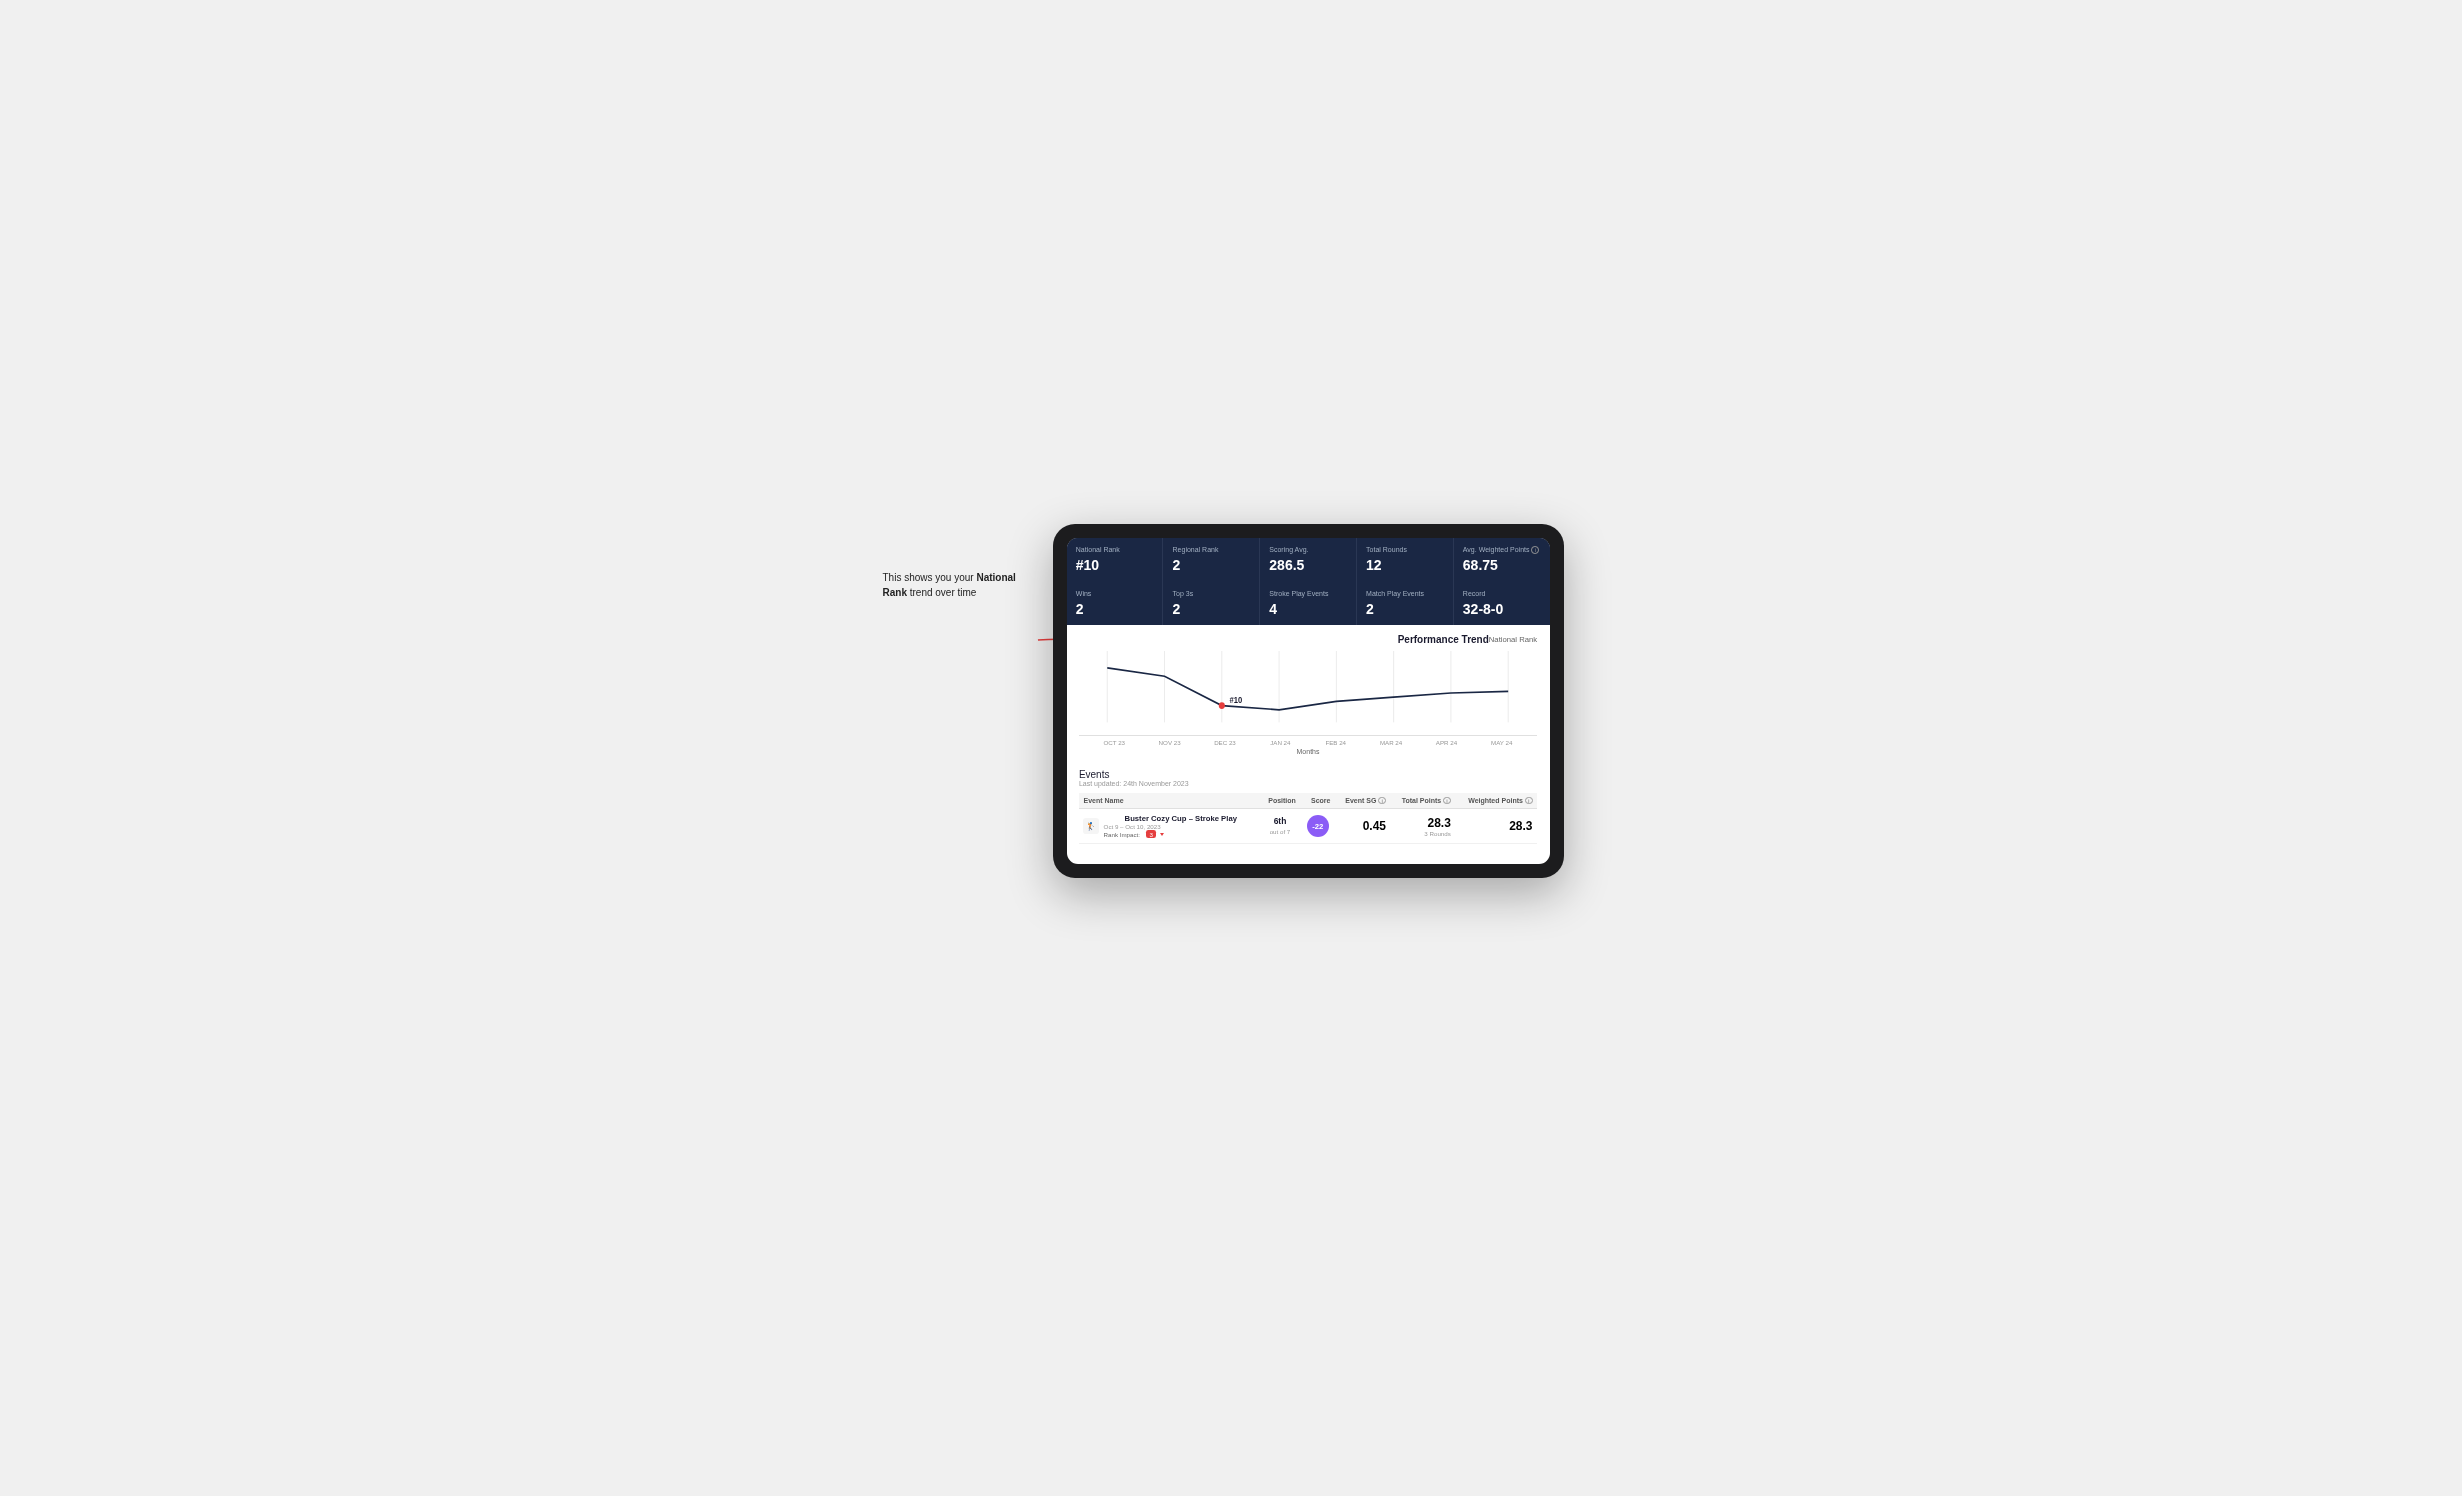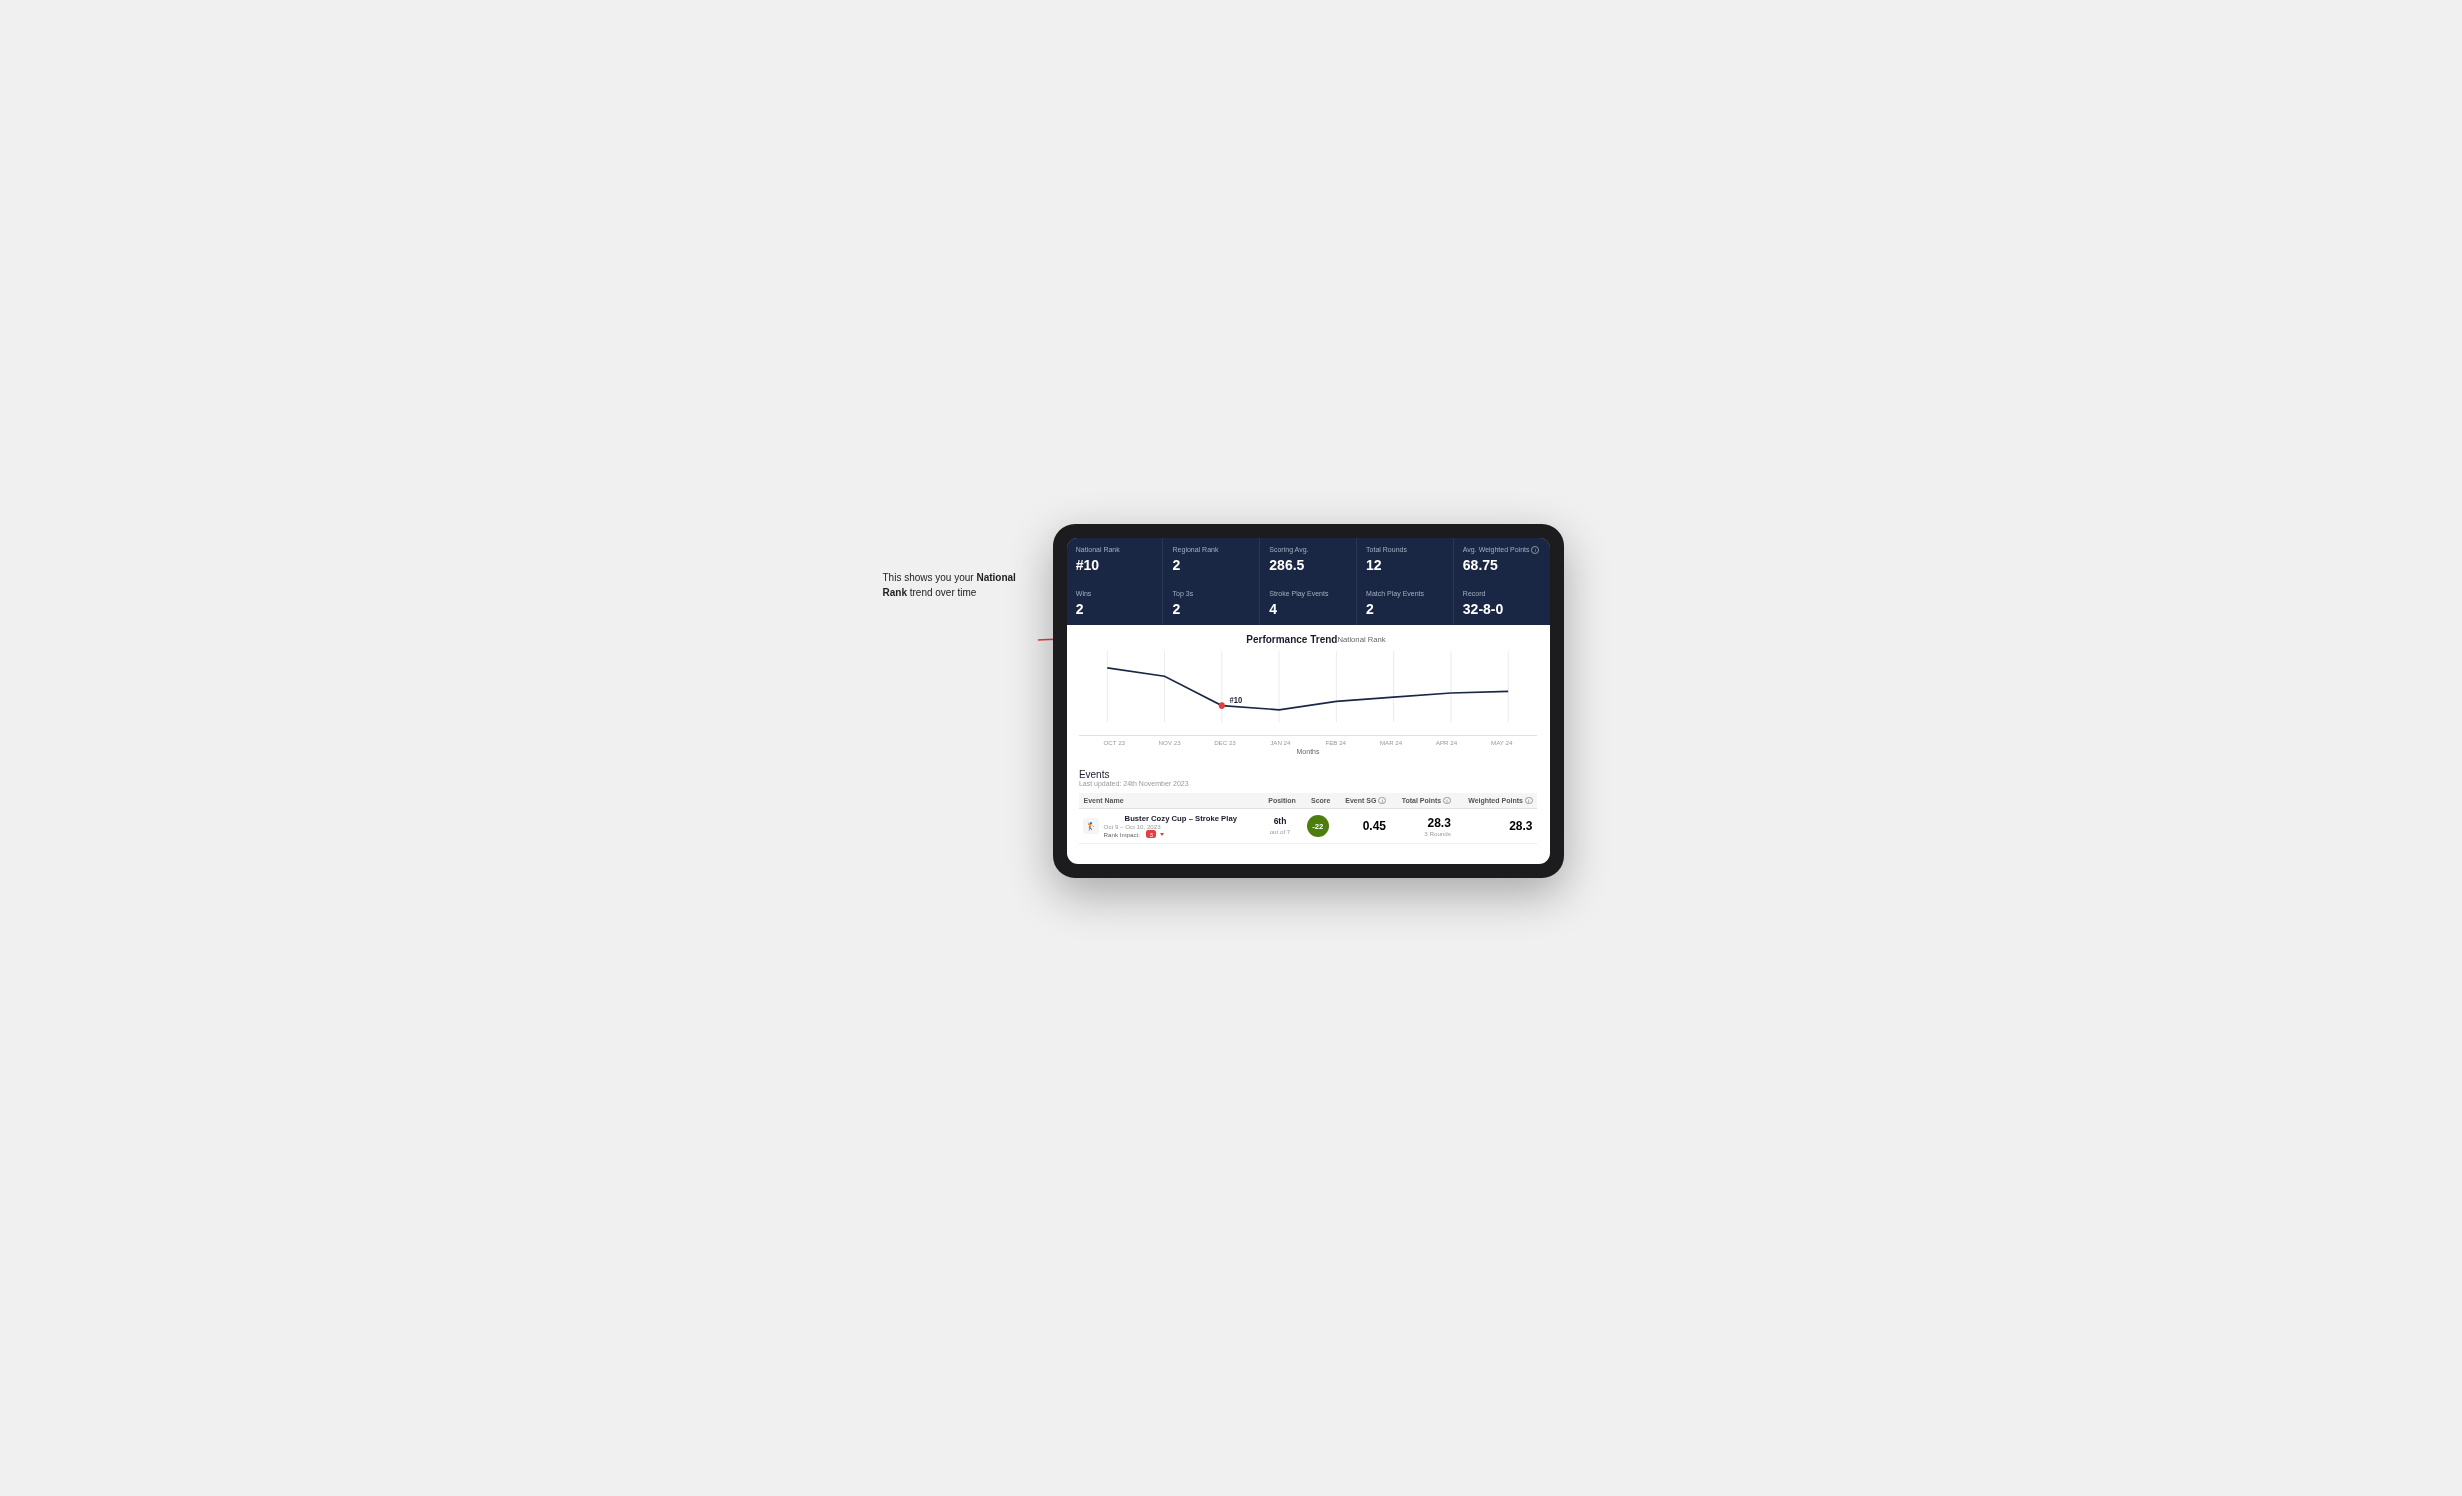--- a/index.html
+++ b/index.html
@@ -83,21 +83,21 @@
       font-weight: 700;
       color: white;
     }
     
     .perf-section {
       padding: 9.3px 12.4px 6.2px;
       background: white;
     }
     .perf-header {
       display: flex;
-      justify-content: center;
+      justify-content: flex-end;
       align-items: center;
       margin-bottom: 6.2px;
       padding-left: 16px;
     }
     .perf-title {
       font-size: 10px;
       font-weight: 700;
       color: #1a1a2e;
     }
     .perf-label {
@@ -204,21 +204,21 @@
       color: white;
       background: #e53e3e;
     }
     .score-badge {
       display: inline-flex;
       align-items: center;
       justify-content: center;
       width: 22px;
       height: 22px;
       border-radius: 50%;
-      background: #4d7c0f;
+      background: #8b5cf6;
       color: white;
       font-size: 7.7px;
       font-weight: 700;
     }
     .pos-cell {
       font-size: 8.5px;
       font-weight: 700;
       color: #1a1a2e;
       text-align: center;
     }

